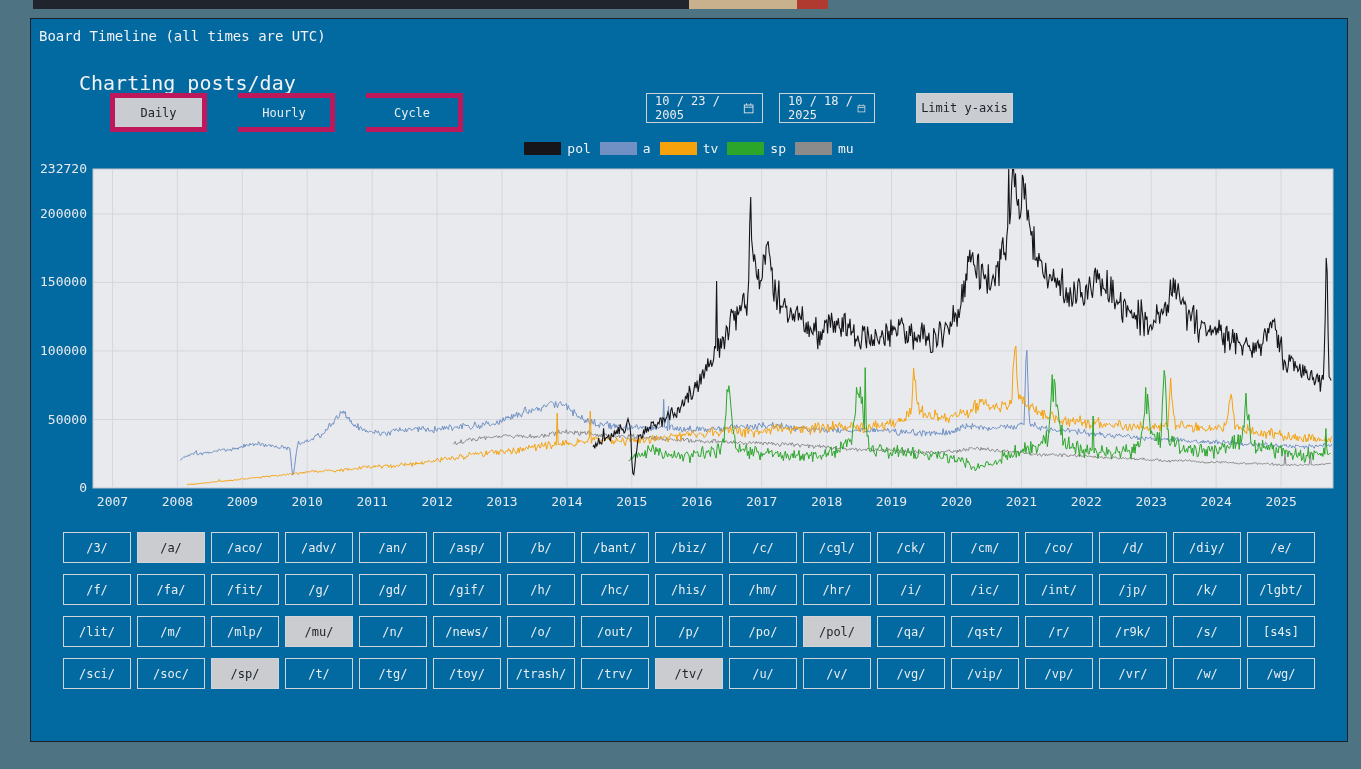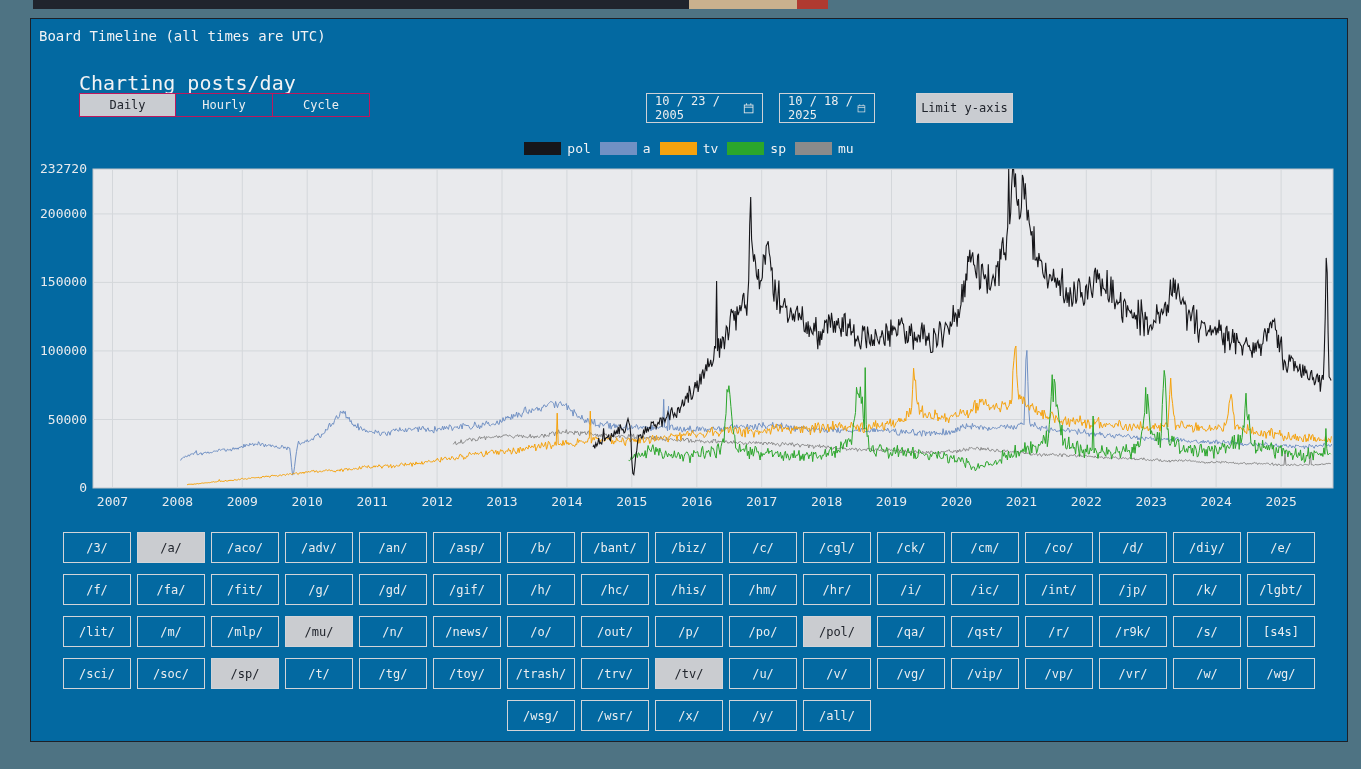--- a/index.html
+++ b/index.html
@@ -19,22 +19,22 @@
     position:absolute;left:30px;top:18px;width:1318px;height:724px;
     background:#0369a1;border:1px solid #1c2028;
   }
   #panel-title{position:absolute;left:8px;top:9px;font-size:14px;color:#f2f3f5;white-space:pre}
   #chart-subtitle{position:absolute;left:48px;top:52px;font-size:20px;color:#f2f3f5}
 
   .ctl-group{position:absolute;top:74px;display:flex;height:30px}
   #mode-group{left:48px}
   #range-group{left:355px}
   .ctl-btn{
-    height:24px;background:transparent;border:1px solid #be185d;color:#eceef0;
-    font:12px "DejaVu Sans Mono",monospace;cursor:pointer;
+    height:39px;background:transparent;border:5px solid #be185d;color:#eceef0;
+    font:12px "DejaVu Sans Mono",monospace;cursor:pointer;margin-left:31px;
   }
   .ctl-btn + .ctl-btn{border-left:none}
   .mode-btn{width:97px}
   .range-btn{width:48px}
   .ctl-btn.active{background:#c9ccd1;color:#20242c}
 
   .date-field{
     position:absolute;top:74px;height:30px;border:1px solid #ced1d6;
     display:flex;align-items:center;justify-content:space-between;
     padding:0 8px;color:#eceef0;font-size:12px;cursor:text;background:transparent;
@@ -259,22 +259,15 @@
         <button class="board-btn selected">/tv/</button>
         <button class="board-btn">/u/</button>
         <button class="board-btn">/v/</button>
         <button class="board-btn">/vg/</button>
         <button class="board-btn">/vip/</button>
         <button class="board-btn">/vp/</button>
         <button class="board-btn">/vr/</button>
         <button class="board-btn">/w/</button>
         <button class="board-btn">/wg/</button>
       </div>
-      <div class="board-row">
-        <button class="board-btn">/wsg/</button>
-        <button class="board-btn">/wsr/</button>
-        <button class="board-btn">/x/</button>
-        <button class="board-btn">/y/</button>
-        <button class="board-btn">/all/</button>
-      </div>
     </div>
 
 </div>
 
 </body></html>

